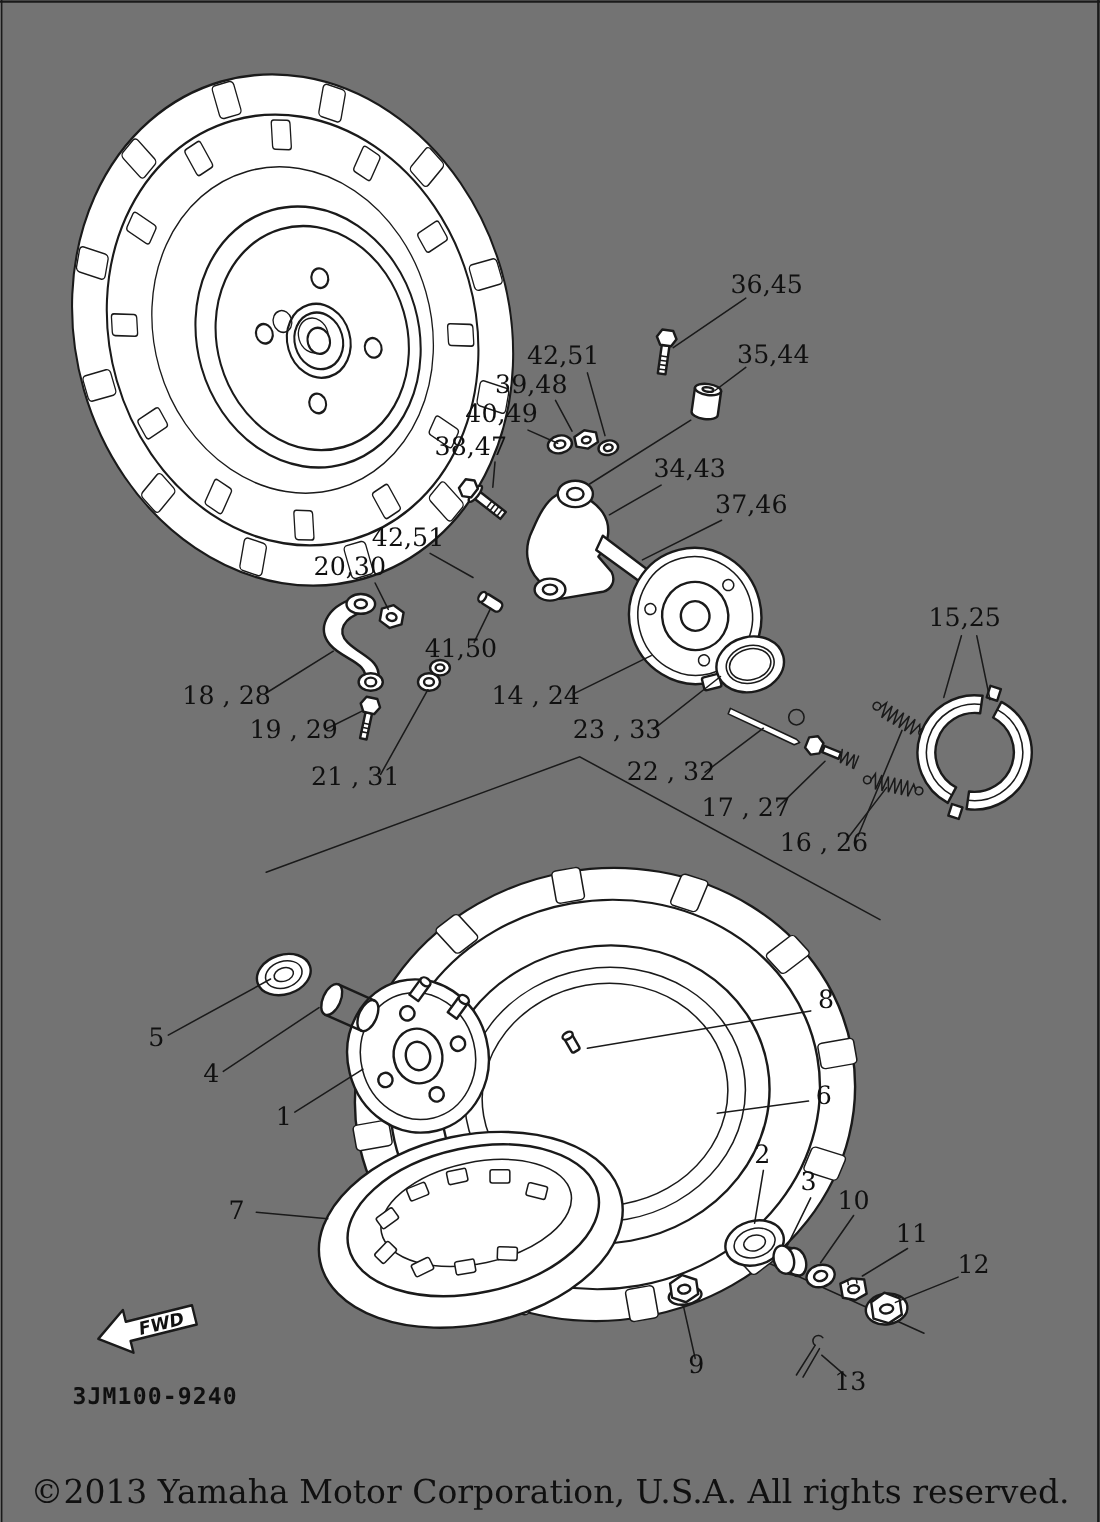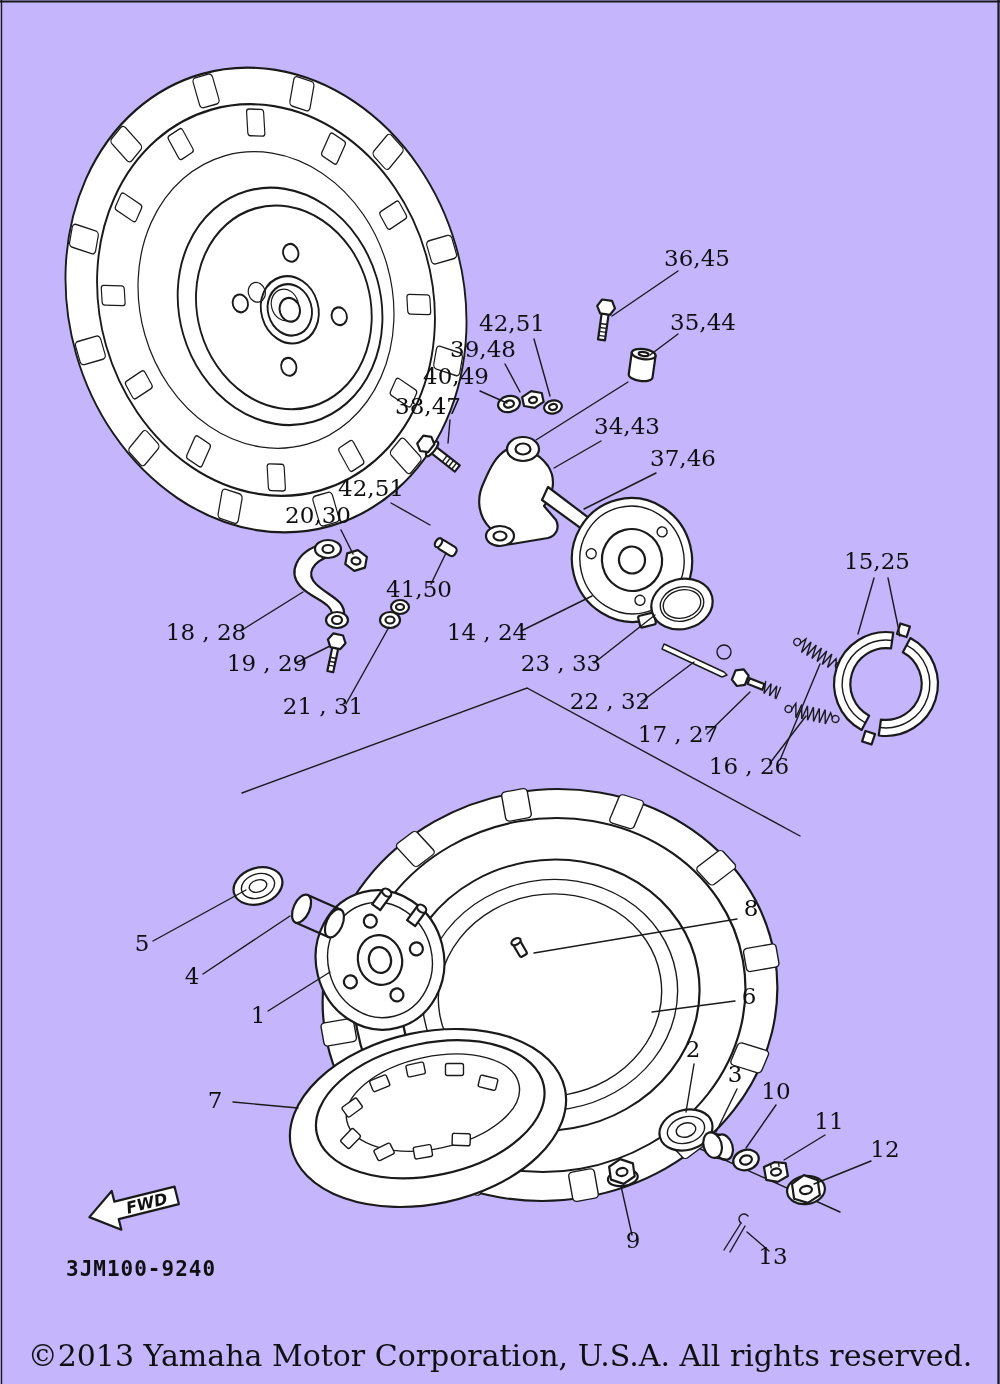--- a/index.html
+++ b/index.html
@@ -1,17 +1,17 @@
 <!DOCTYPE html>
 <html><head>
 <meta charset="utf-8">
 <title>Parts Diagram</title>
 <style>
   html,body{margin:0;padding:0;background:#ffffff;}
-  .page{width:1000px;height:1384px;position:relative;background:#c4b5fd;margin:0 auto;overflow:hidden;}
+  .page{width:1000px;height:1384px;position:relative;background:#737373;margin:0 auto;overflow:hidden;}
   svg{position:absolute;left:0;top:0;}
   .ln{stroke:#1a1a1a;stroke-width:2.2;fill:none;stroke-linecap:round;stroke-linejoin:round;}
   .fw{stroke:#1a1a1a;stroke-width:2.2;fill:#ffffff;stroke-linecap:round;stroke-linejoin:round;}
   .thin{stroke:#1a1a1a;stroke-width:1.4;fill:none;stroke-linecap:round;}
   .thinw{stroke:#1a1a1a;stroke-width:1.4;fill:#ffffff;stroke-linecap:round;stroke-linejoin:round;}
   .callout{font-family:"DejaVu Serif",serif;font-size:23px;fill:#101010;}
   .code{font-family:"DejaVu Sans Mono",monospace;font-size:21px;font-weight:bold;letter-spacing:1px;fill:#101010;}
   .fwdtxt{font-family:"DejaVu Sans",sans-serif;font-size:16px;font-weight:bold;font-style:italic;fill:#101010;}
   .copyright{font-family:"DejaVu Serif",serif;font-size:30px;fill:#101010;}
 </style>

